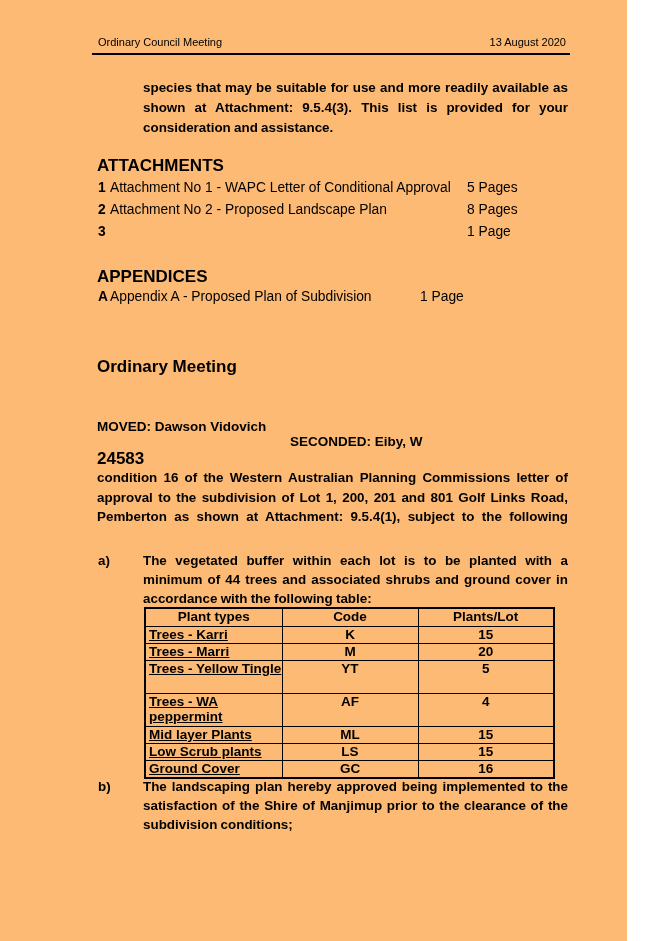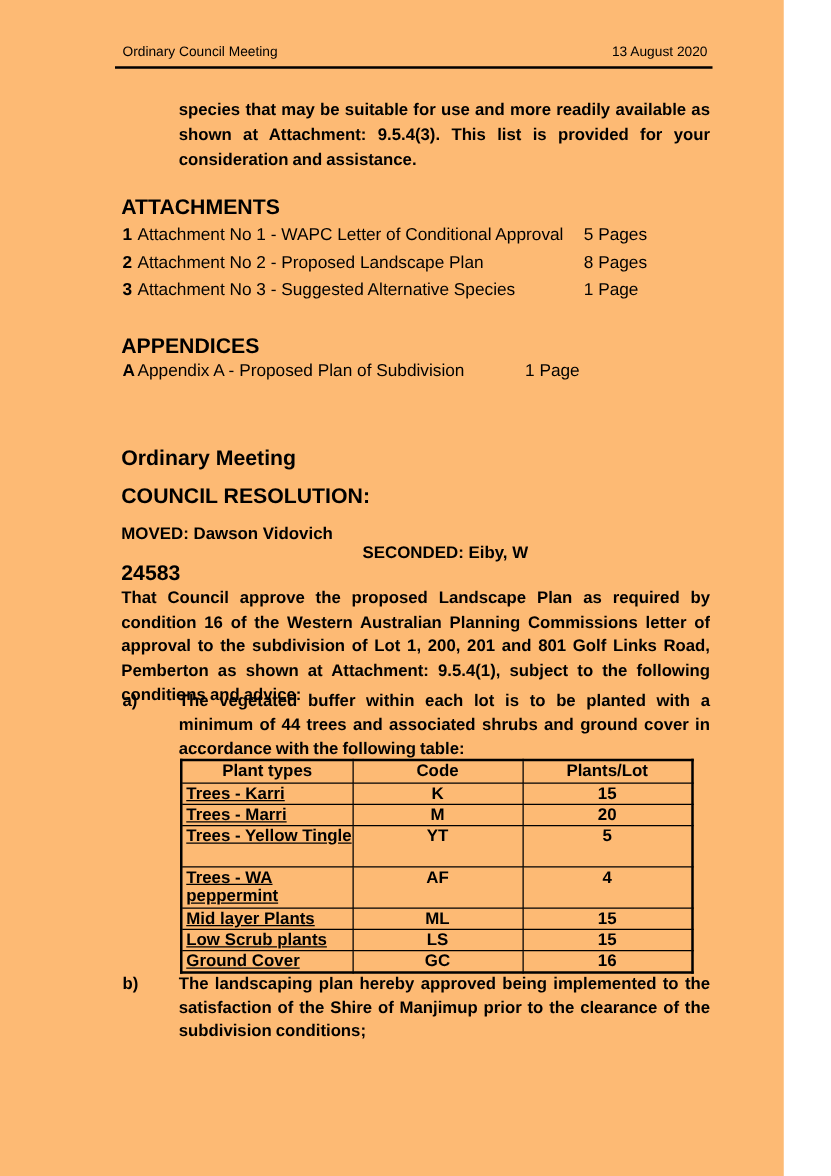--- a/index.html
+++ b/index.html
@@ -93,52 +93,48 @@
       <span class="label">Attachment No 1 - WAPC Letter of Conditional Approval</span>
       <span class="att-pages">5 Pages</span>
     </div>
     <div class="list-row">
       <span class="num">2</span>
       <span class="label">Attachment No 2 - Proposed Landscape Plan</span>
       <span class="att-pages">8 Pages</span>
     </div>
     <div class="list-row">
       <span class="num">3</span>
-      <span class="label">Attachment No 3 - Suggested Alternative Species</span>
       <span class="att-pages">1 Page</span>
     </div>
   </div>
 
   <div class="abs heading" style="top:269px;">APPENDICES</div>
 
   <div class="abs list" style="top:289px;">
     <div class="list-row">
       <span class="num">A</span>
       <span class="label">Appendix A - Proposed Plan of Subdivision</span>
       <span class="app-pages">1 Page</span>
     </div>
   </div>
 
   <div class="abs heading" style="top:359px;">Ordinary Meeting</div>
 
-  <div class="abs heading" style="top:389px;">COUNCIL RESOLUTION:</div>
 
   <div class="abs moved-row">
     <span>MOVED: Dawson Vidovich</span>
     <span class="seconded">SECONDED: Eiby, W</span>
   </div>
 
   <div class="abs heading" style="top:451px;">24583</div>
 
   <div class="abs para resolution">
-    <div class="jline">That Council approve the proposed Landscape Plan as required by</div>
     <div class="jline">condition 16 of the Western Australian Planning Commissions letter of</div>
     <div class="jline">approval to the subdivision of Lot 1, 200, 201 and 801 Golf Links Road,</div>
     <div class="jline">Pemberton as shown at Attachment: 9.5.4(1), subject to the following</div>
-    <div class="jline jlast">conditions and advice:</div>
   </div>
 
   <div class="abs condition" style="top:551px; height:57px;">
     <span class="cond-letter">a)</span>
     <div class="cond-text">
       <div class="jline">The vegetated buffer within each lot is to be planted with a</div>
       <div class="jline">minimum of 44 trees and associated shrubs and ground cover in</div>
       <div class="jline jlast">accordance with the following table:</div>
     </div>
   </div>

